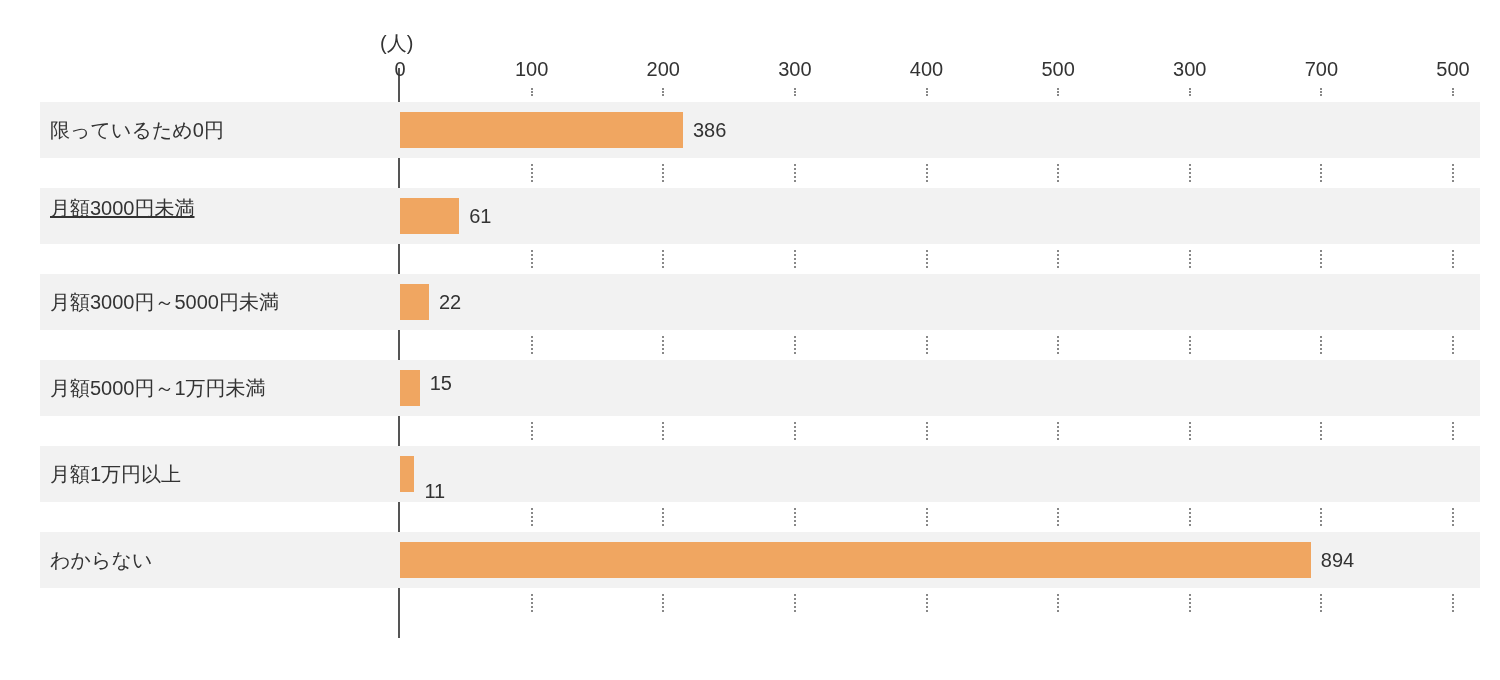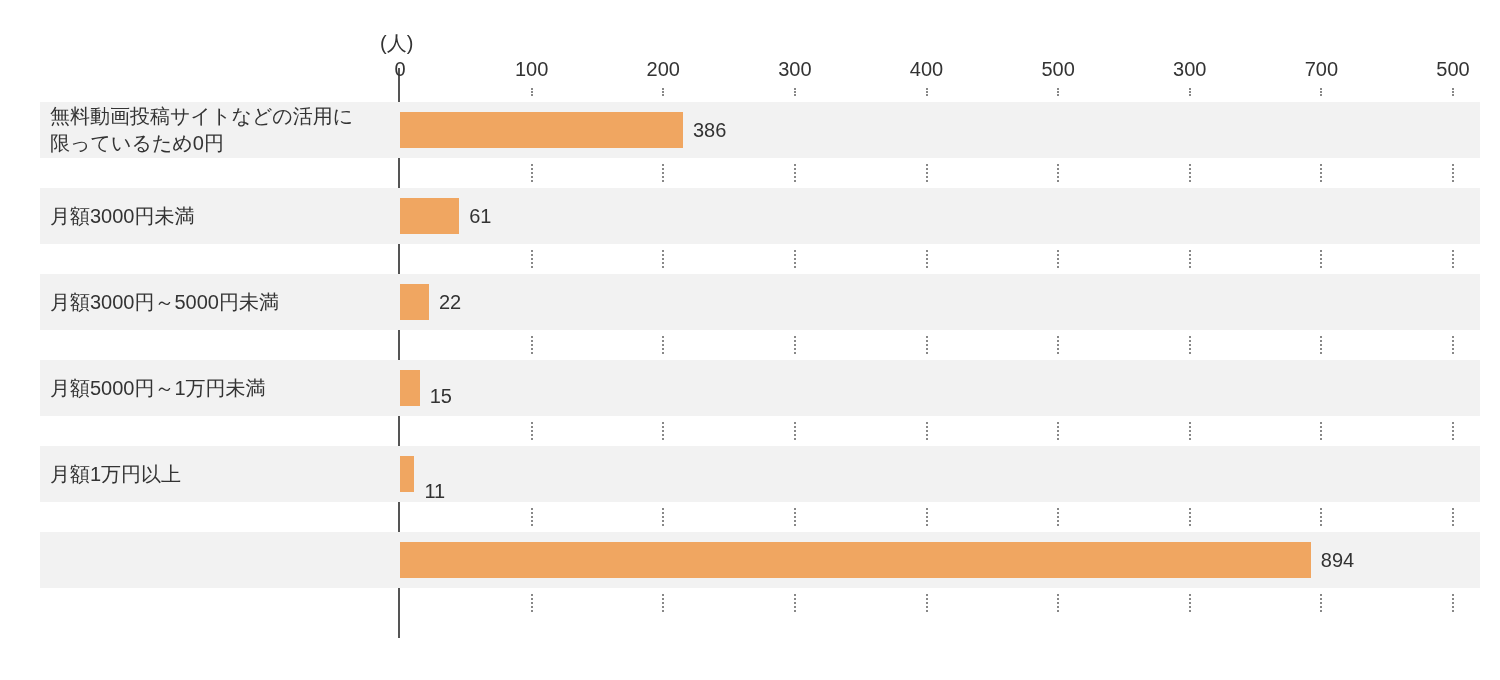--- a/index.html
+++ b/index.html
@@ -216,28 +216,27 @@
         <div class="tick-grid" style="top: 452px; height: 44px;"></div>
         <div class="tick-grid" style="top: 508px; height: 18px;"></div>
         <div class="tick-grid" style="top: 538px; height: 44px;"></div>
         <div class="tick-grid" style="top: 594px; height: 18px;"></div>
       </div>
     </div>
   <div id="rows">
       <div class="row-band" style="top: 102px;"></div>
       <div class="cat-label" style="top: 102px;">
         <div>
-          <div>無料動画投稿サイトなどの活用に</div>
           <div>限っているため0円</div>
         </div>
       </div>
       <div class="bar" style="top: 112px; width: 282.994px; background: rgb(240, 166, 97);"></div>
       <div class="val-label" style="top: 112px; left: 692.994px;">386</div>
       <div class="row-band" style="top: 188px;"></div>
-      <div class="cat-label" style="top: 188px;">
+      <div class="cat-label" style="top: 180px; text-decoration: underline;">
         <div>
           <div>月額3000円未満</div>
         </div>
       </div>
       <div class="bar" style="top: 198px; width: 59.2312px; background: rgb(240, 166, 97);"></div>
       <div class="val-label" style="top: 198px; left: 469.231px;">61</div>
       <div class="row-band" style="top: 274px;"></div>
       <div class="cat-label" style="top: 274px;">
         <div>
           <div>月額3000円～5000円未満</div>
@@ -245,30 +244,31 @@
       </div>
       <div class="bar" style="top: 284px; width: 28.9575px; background: rgb(240, 166, 97);"></div>
       <div class="val-label" style="top: 284px; left: 438.957px;">22</div>
       <div class="row-band" style="top: 360px;"></div>
       <div class="cat-label" style="top: 360px;">
         <div>
           <div>月額5000円～1万円未満</div>
         </div>
       </div>
       <div class="bar" style="top: 370px; width: 19.7437px; background: rgb(240, 166, 97);"></div>
-      <div class="val-label" style="top: 378px; left: 429.744px;">15</div>
+      <div class="val-label" style="top: 365px; left: 429.744px;">15</div>
       <div class="row-band" style="top: 446px;"></div>
       <div class="cat-label" style="top: 446px;">
         <div>
           <div>月額1万円以上</div>
         </div>
       </div>
       <div class="bar" style="top: 456px; width: 14.4787px; background: rgb(240, 166, 97);"></div>
       <div class="val-label" style="top: 456px; left: 424.479px; margin-top: 17px;">11</div>
       <div class="row-band" style="top: 532px;"></div>
       <div class="cat-label" style="top: 532px;">
         <div>
+          <div>わからない</div>
         </div>
       </div>
       <div class="bar" style="top: 542px; width: 910.845px; background: rgb(240, 166, 97);"></div>
       <div class="val-label" style="top: 542px; left: 1320.85px;">894</div>
     </div>
 </div>
 
 </body></html>

